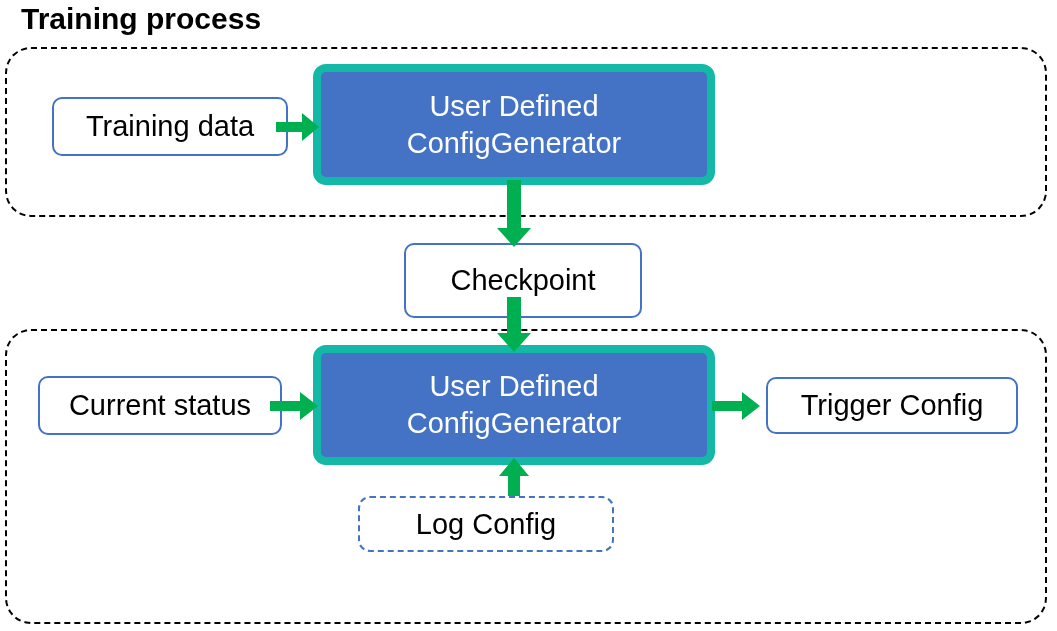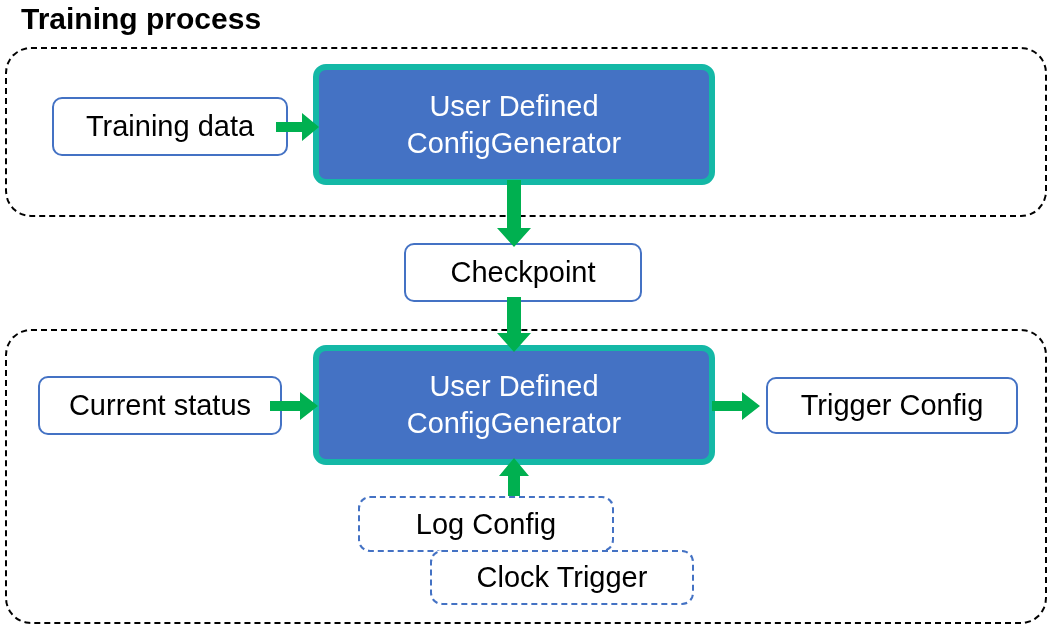--- a/index.html
+++ b/index.html
@@ -52,30 +52,30 @@
     display: flex;
     align-items: center;
     justify-content: center;
     color: #000000;
     font-size: 29px;
     line-height: 33px;
     white-space: nowrap;
     margin-left: 10px;
   }
   #box-training-data { left: 42px;  top: 97px;  width: 236px; height: 59px; }
-  #box-checkpoint    { left: 394px; top: 243px; width: 238px; height: 59px; }
+  #box-checkpoint    { left: 394px; top: 243px; width: 238px; height: 75px; }
   #box-current-status{ left: 28px;  top: 376px; width: 244px; height: 59px; }
   #box-output-config { left: 756px; top: 377px; width: 252px; height: 57px; }
 
   
   .node-primary {
     position: absolute;
     box-sizing: border-box;
     background: #4472C4;
-    border: 6px solid #14b8a6;
+    border: 8px solid #14b8a6;
     border-radius: 13px;
     display: flex;
     flex-direction: column;
     align-items: center;
     justify-content: center;
     color: #ffffff;
     font-size: 29px;
     line-height: 37px;
     text-align: center;
     white-space: nowrap;
@@ -135,21 +135,20 @@
 
   <div class="node-primary" id="box-infer-generator">
     <span>User Defined</span>
     <span>ConfigGenerator</span>
   </div>
 
   <div class="node-box" id="box-output-config">Trigger Config</div>
 
   <div class="trigger-box" id="box-log-trigger">Log Config</div>
 
-  <div class="trigger-box" id="box-clock-trigger">Clock Trigger</div>
 
   <svg class="arrow" id="arrow-training-data-to-generator" viewBox="0 0 44 38">
     <path d="M0 14 H26 V5 L43 19 L26 33 V24 H0 Z" fill="#00B050"></path>
   </svg>
 
   <svg class="arrow" id="arrow-generator-to-checkpoint" viewBox="0 0 40 68">
     <path d="M13 0 H27 V48 H37 L20 67 L3 48 H13 Z" fill="#00B050"></path>
   </svg>
 
   <svg class="arrow" id="arrow-checkpoint-to-generator" viewBox="0 0 40 56">

